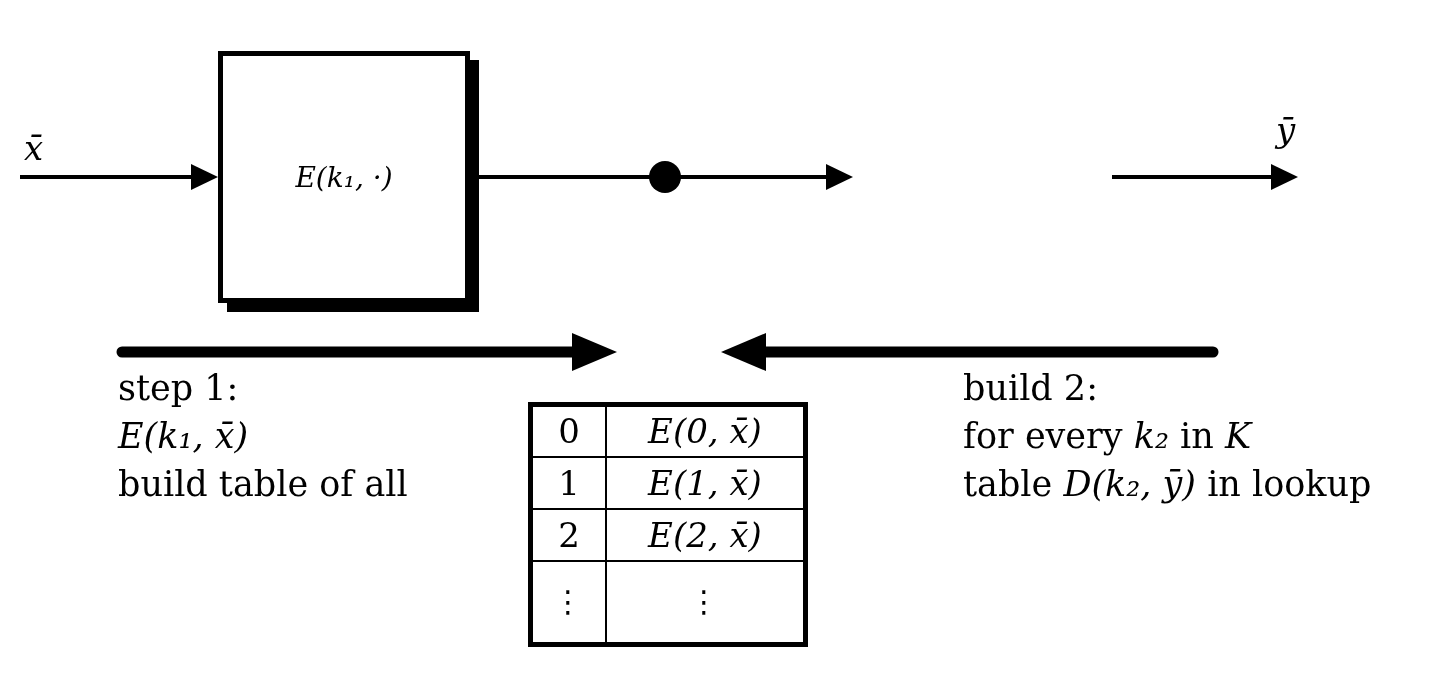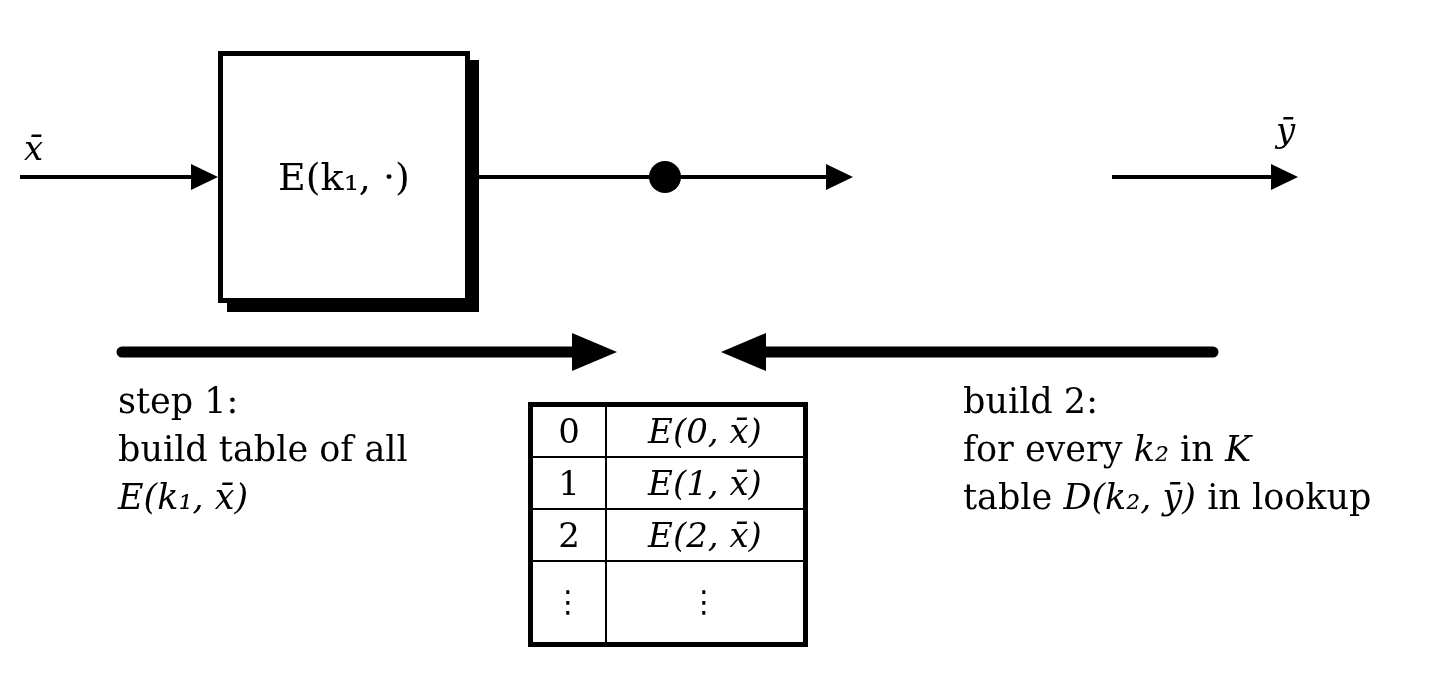--- a/index.html
+++ b/index.html
@@ -19,36 +19,35 @@
     position:absolute;
     width:252px;height:252px;
     box-sizing:border-box;
     border:5px solid #000;
     background:#fff;
     box-shadow:9px 9px 0 0 #000;
     display:flex;align-items:center;justify-content:center;
   }
   .box1{left:218px;top:51px;}
   .box2{left:855px;top:51px;}
-  .box-label{font-size:38px;white-space:nowrap;}
+  .box-label{font-size:28px;font-style:italic;white-space:nowrap;}
 
   .io-label{
     position:absolute;
     font-size:34px;font-style:italic;
     white-space:nowrap;
   }
   .in-label{left:24px;top:128px;}
   .out-label{left:1276px;top:110px;}
 
   .step-text{
     position:absolute;
     font-size:35px;
     line-height:48px;
     white-space:nowrap;
-    margin-top:13px;
   }
   .step1-text{left:118px;top:364px;}
   .step2-text{left:963px;top:364px;}
   .math{font-style:italic;}
   .set-k{font-style:italic;}
 
   .lookup-table{
     position:absolute;
     left:528px;top:402px;
     border-collapse:collapse;
@@ -104,22 +103,22 @@
 
   <div class="io-label in-label">x̄</div>
   <div class="io-label out-label">ȳ</div>
 
   <div class="enc-box box1">
     <span class="box-label">E(k₁, ·)</span>
   </div>
 
   <div class="step-text step1-text">
     <div>step 1:</div>
+    <div><span class="math">E(k₁, x̄)</span></div>
     <div>build table of all</div>
-    <div><span class="math">E(k₁, x̄)</span></div>
   </div>
 
   <div class="step-text step2-text">
     <div>build 2:</div>
     <div><span>for every </span><span class="math">k₂</span><span> in </span><span class="set-k">K</span></div>
     <div><span>table </span><span class="math">D(k₂, ȳ)</span><span> in lookup</span></div>
   </div>
 
   <table class="lookup-table">
     <tbody>

